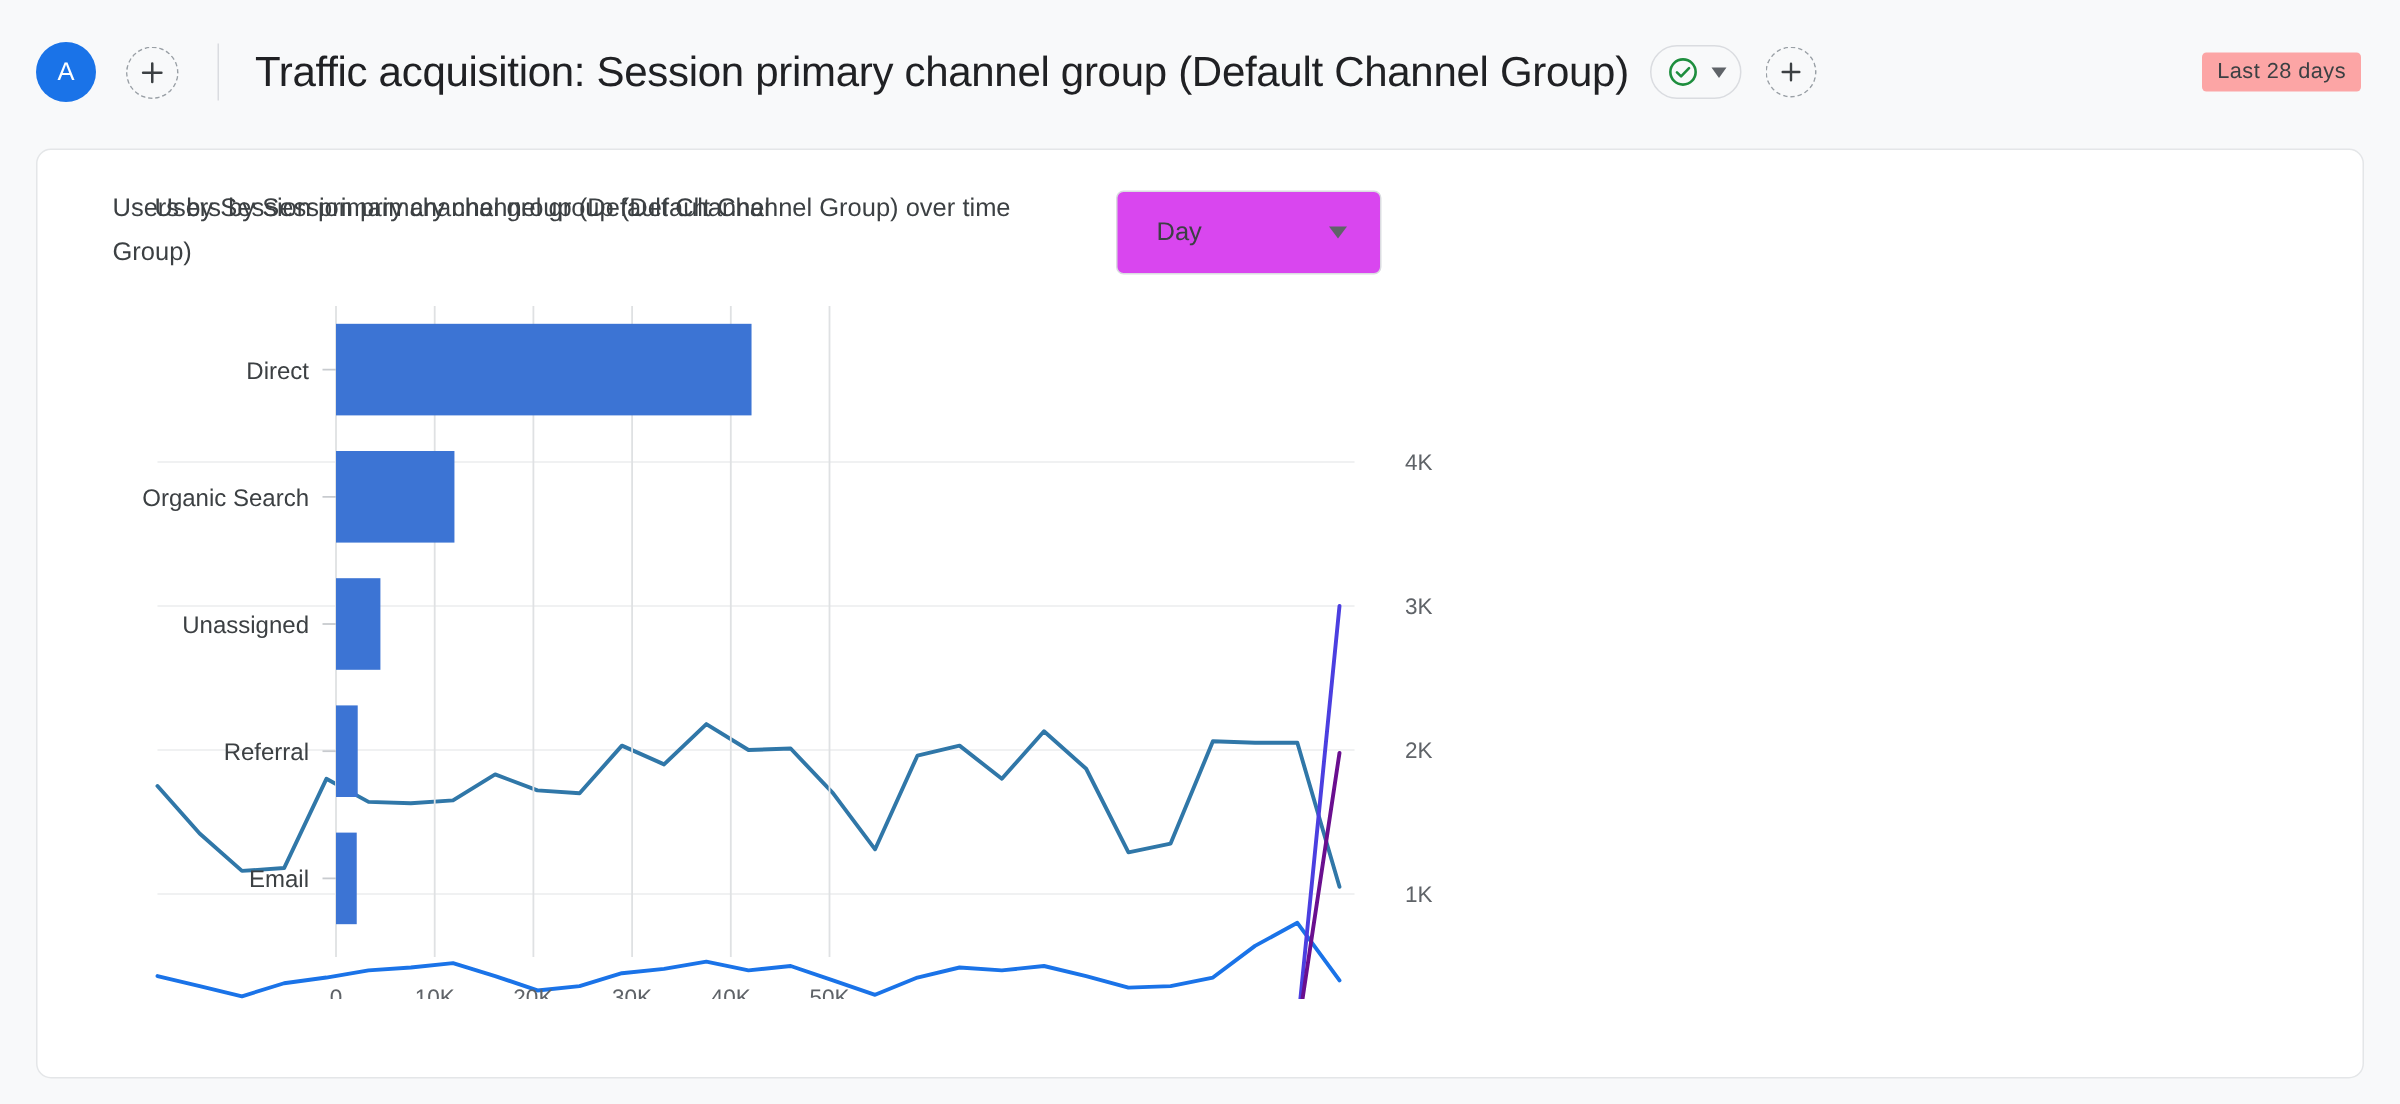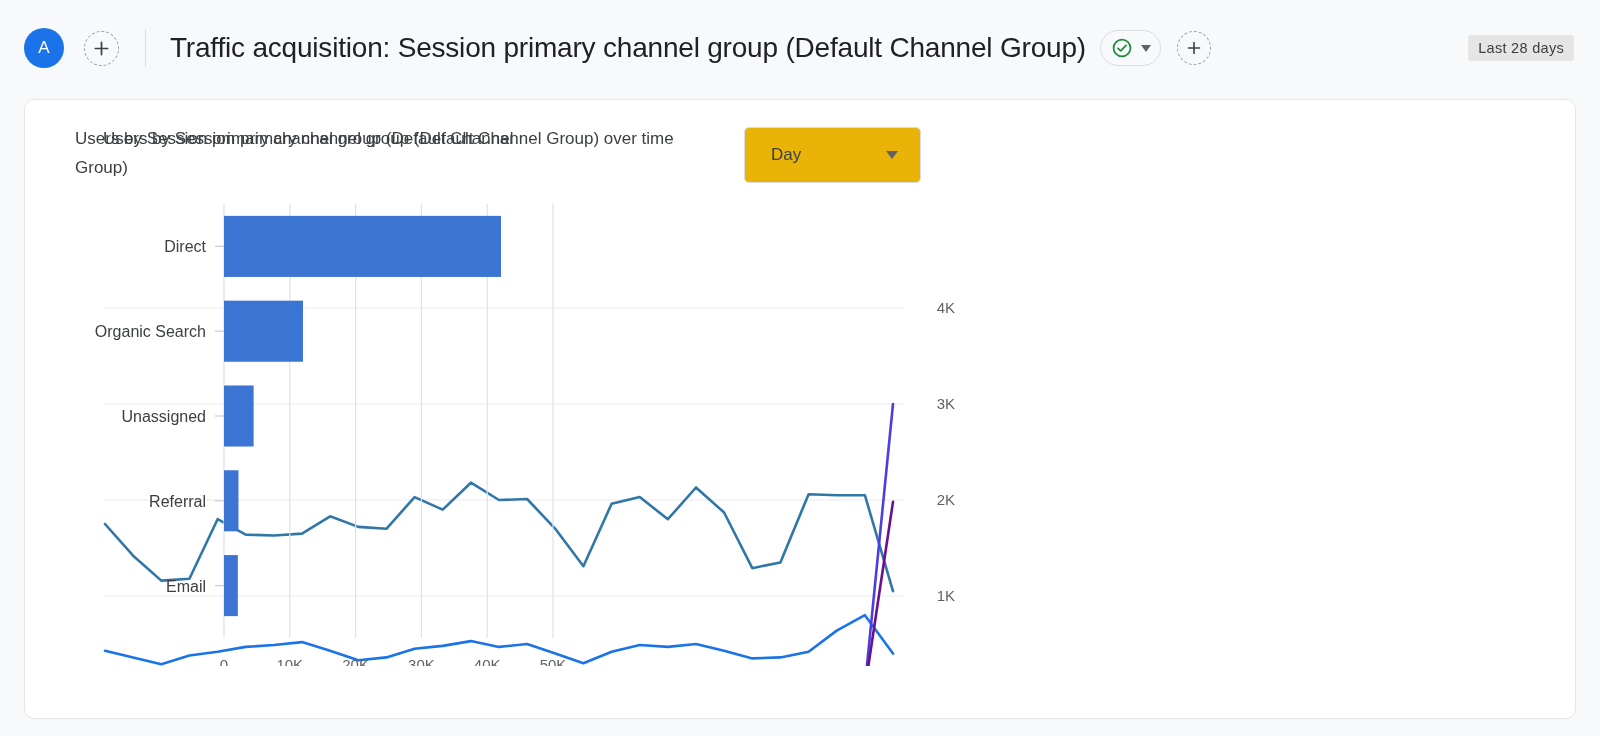--- a/index.html
+++ b/index.html
@@ -47,21 +47,21 @@
   }
   .check-chip .caret {
     width: 0; height: 0;
     border-left: 5.5px solid transparent;
     border-right: 5.5px solid transparent;
     border-top: 7px solid #5f6368;
   }
   .dashed-plus.small { margin-left: 16px; width: 34px; height: 34px; }
   .last-days {
     margin-left: auto; margin-right: 26px;
-    background: #e5e5e5; color: #3c4043;
+    background: #fca5a5; color: #3c4043;
     font-size: 14.5px; font-weight: 500;
     padding: 5px 10px; border-radius: 3px;
     letter-spacing: 0.3px; white-space: nowrap;
   }
 
   
   .card {
     position: absolute; left: 24px; top: 99px;
     width: 1552px; height: 620px;
     background: #fff;
@@ -78,21 +78,21 @@
     font-size: 17px; color: #3c4043; line-height: 29px;
     font-weight: 400;
   }
   .line-panel .panel-title { left: 46px; top: 24px; width: 650px; margin-left: 32px; }
   .bar-panel  .panel-title { left: 50px; top: 24px; width: 490px; }
 
   .day-select {
     position: absolute; left: 719px; top: 27px;
     width: 177px; height: 56px;
     border: 1px solid #dadce0; border-radius: 5px;
-    background: #eab308; display: flex; align-items: center;
+    background: #d946ef; display: flex; align-items: center;
   }
   .day-select .lbl { font-size: 17px; color: #3c4043; margin-left: 26px; }
   .day-select .caret {
     margin-left: auto; margin-right: 22px;
     width: 0; height: 0;
     border-left: 6px solid transparent;
     border-right: 6px solid transparent;
     border-top: 8px solid #5f6368;
   }
 

